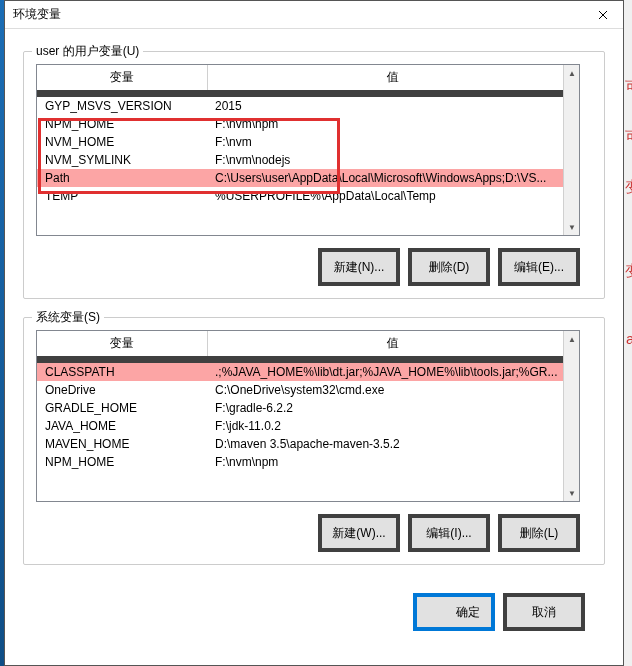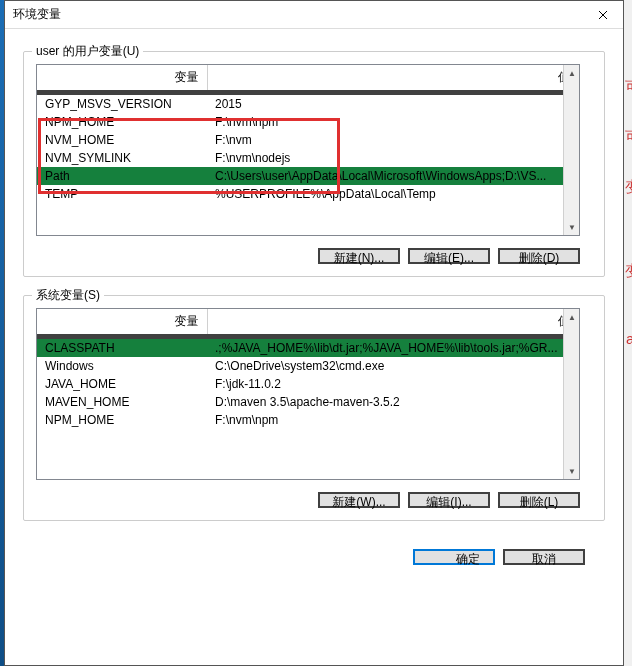--- a/index.html
+++ b/index.html
@@ -62,34 +62,34 @@
       height: 172px;
       position: relative;
       overflow: hidden;
     }
     .table-wrap.sys { height: 172px; }
     .table {
       width: 100%;
       border-collapse: collapse;
     }
     .table th {
-      text-align: right;
+      text-align: center;
       font-weight: normal;
       padding: 4px 8px 4px 8px;
       border-right: 1px solid #d0d0d0;
-      border-bottom: 5px solid #404040;
+      border-bottom: 7px solid #404040;
       background: #fff;
     }
     .table th:first-child { width: 170px; }
     .table td {
       padding: 2px 8px 2px 8px;
       white-space: nowrap;
       overflow: hidden;
     }
-    .table tr.selected td { background: #15803d; }
+    .table tr.selected td { background: #fca5a5; }
     .scrollbar {
       position: absolute;
       right: 0; top: 0;
       width: 16px;
       height: 100%;
       background: #f0f0f0;
       border-left: 1px solid #d0d0d0;
     }
     .scroll-up, .scroll-down {
       position: absolute;
@@ -101,22 +101,22 @@
     .scroll-up { top:0 }
     .scroll-down { bottom:0 }
     .btn-row {
       display: flex;
       justify-content: flex-end;
       gap: 8px;
       margin-top: 12px;
     }
     .btn {
       width: 82px;
-      height: 16px;
-      border: 2px solid #404040;
+      height: 38px;
+      border: 4px solid #404040;
       background: #e1e1e1;
       font-size: 12px;
       font-family: inherit;
       cursor: pointer;
     }
     .btn.primary { border-color: #0078d7; padding-left: 28px; }
     .dialog-footer {
       display: flex;
       justify-content: flex-end;
       gap: 8px;
@@ -193,43 +193,47 @@
               </tr>
           </tbody>
         </table>
         <div class="scrollbar">
           <div class="scroll-up">▲</div>
           <div class="scroll-down">▼</div>
         </div>
       </div>
       <div class="btn-row">
         <button class="btn">新建(N)...</button>
+        <button class="btn">删除(D)</button>
         <button class="btn">编辑(E)...</button>
-        <button class="btn">删除(D)</button>
       </div>
     </fieldset>
 
     <fieldset class="groupbox">
       <span class="groupbox-label">系统变量(S)</span>
       <div class="table-wrap sys">
         <table class="table">
           <thead>
             <tr>
               <th>变量</th>
               <th>值</th>
             </tr>
           </thead>
           <tbody>
             <tr class="selected">
                 <td>CLASSPATH</td>
                 <td>.;%JAVA_HOME%\lib\dt.jar;%JAVA_HOME%\lib\tools.jar;%GR...</td>
               </tr>
             <tr>
-                <td>Windows</td>
+                <td>OneDrive</td>
                 <td>C:\OneDrive\system32\cmd.exe</td>
+              </tr>
+            <tr>
+                <td>GRADLE_HOME</td>
+                <td>F:\gradle-6.2.2</td>
               </tr>
             <tr>
                 <td>JAVA_HOME</td>
                 <td>F:\jdk-11.0.2</td>
               </tr>
             <tr>
                 <td>MAVEN_HOME</td>
                 <td>D:\maven 3.5\apache-maven-3.5.2</td>
               </tr>
             <tr>

